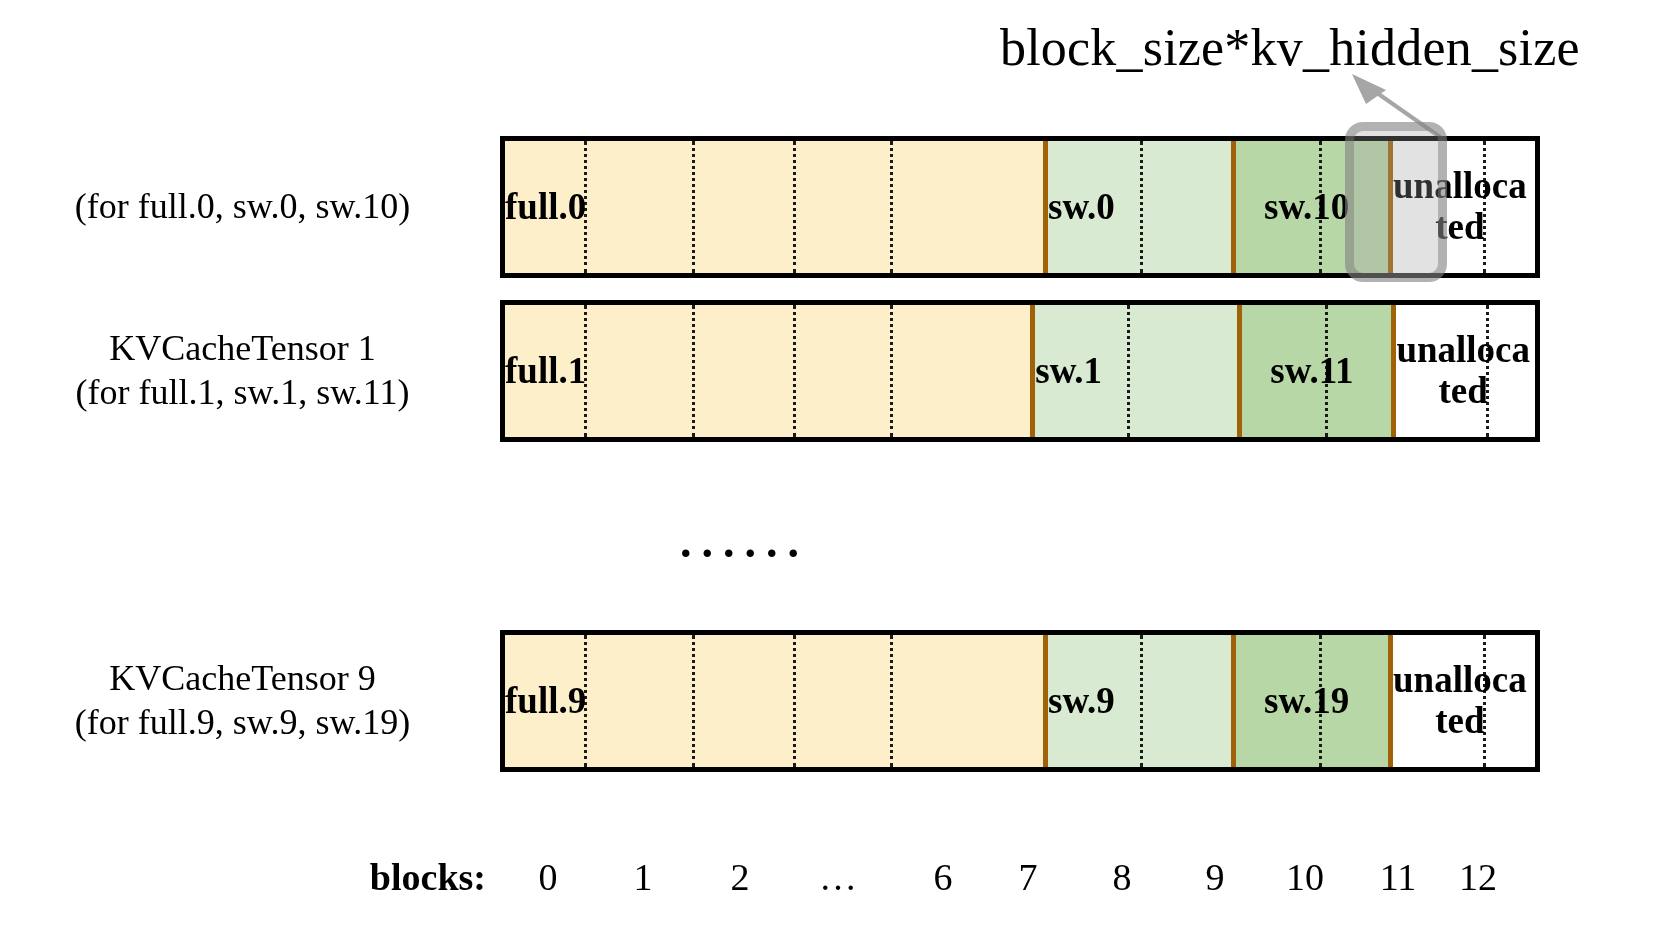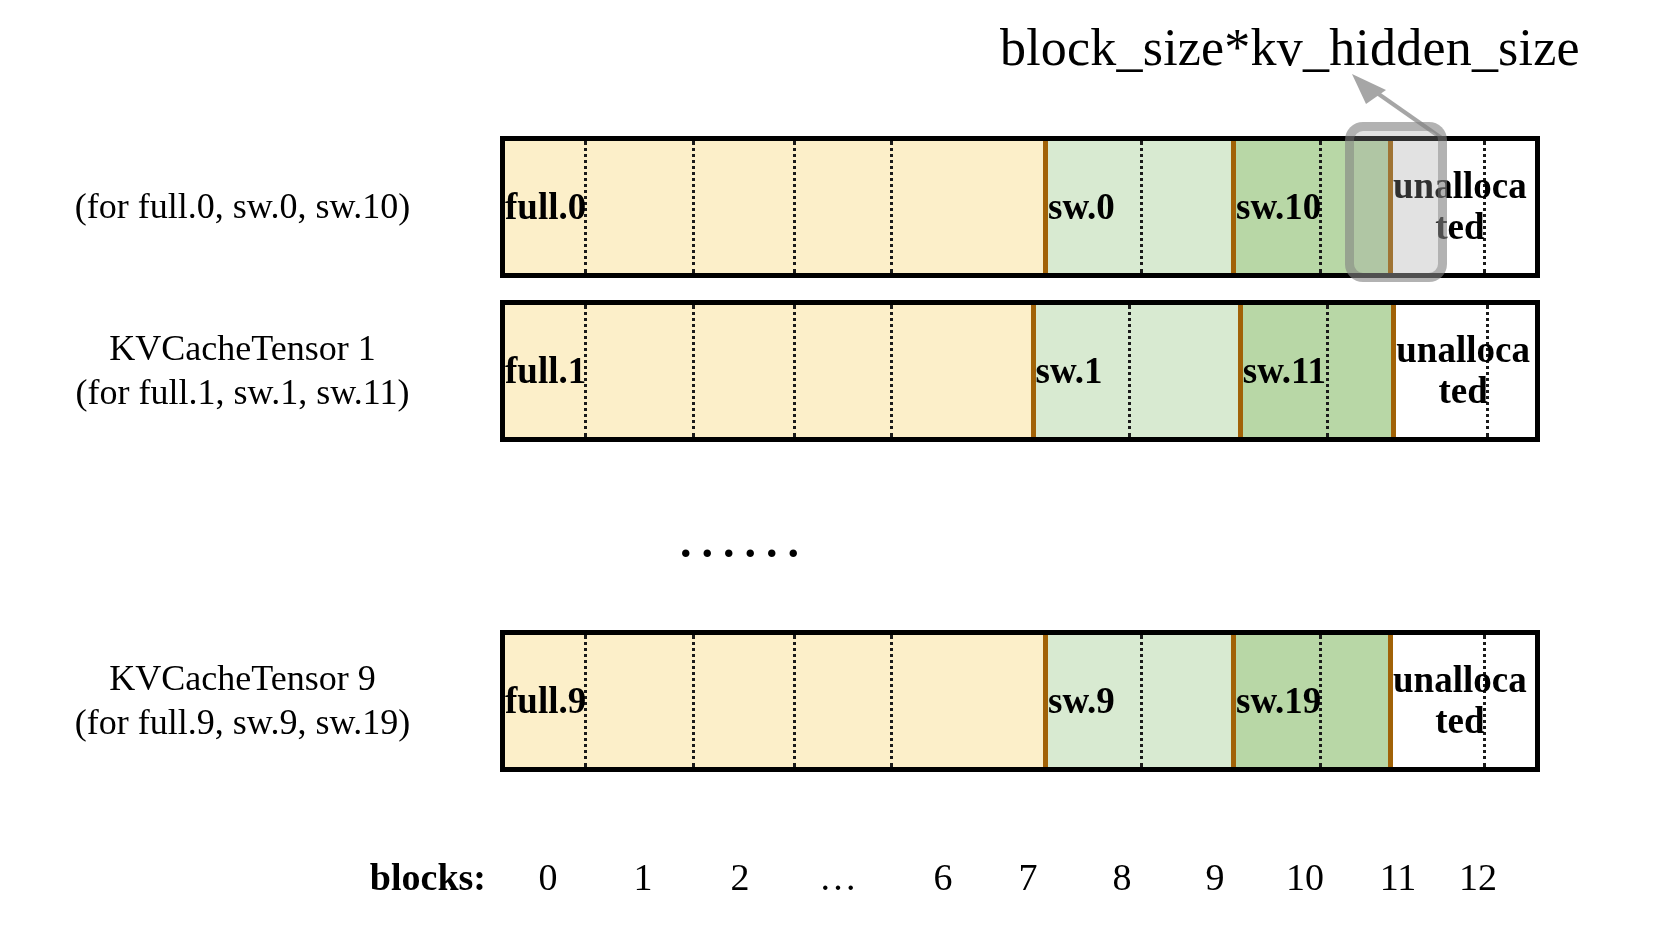--- a/index.html
+++ b/index.html
@@ -78,21 +78,21 @@
   .seg + .seg { border-left: 5px solid #a16207; }
   .seg-label {
     position: relative;
     z-index: 3;
     text-align: center;
     line-height: 1.1;
     white-space: pre-line;
   }
   .seg.full   { background: #FCEFC9; }
   .seg.sw-a   { background: #D8EAD1; }
-  .seg.sw-b   { background: #B8D7A6; }
+  .seg.sw-b   { background: #B8D7A6; padding-left: 28px; }
   .seg.unalloc{ background: #FFFFFF; }
 
   
   .block-divider {
     position: absolute;
     top: 0;
     bottom: 0;
     width: 0;
     border-left: 3px dotted #1a1a1a;
     z-index: 1;

